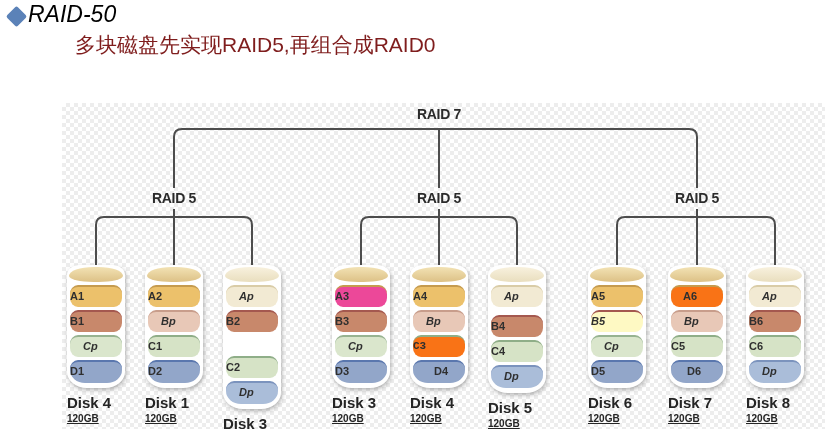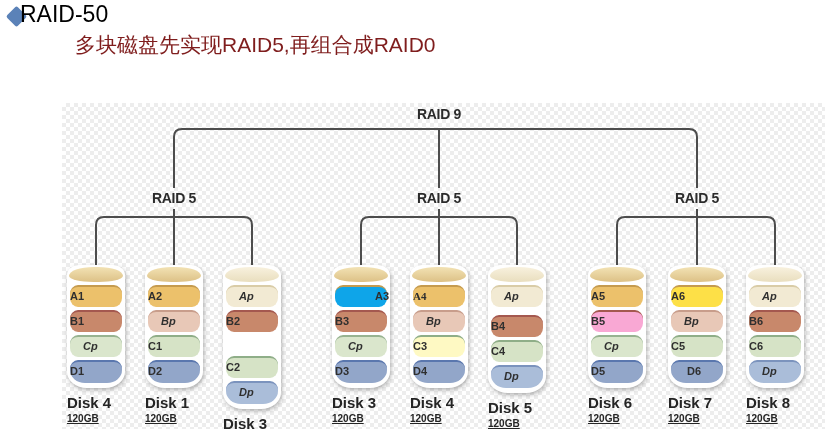--- a/index.html
+++ b/index.html
@@ -1,22 +1,22 @@
 <!DOCTYPE html>
 <html><head>
 <meta charset="utf-8">
 <style>
   html,body{margin:0;padding:0;background:#fff;}
   .page{position:relative;width:825px;height:429px;background:#fff;overflow:hidden;
         font-family:"Liberation Sans", sans-serif;}
   
   .diamond{position:absolute;left:9px;top:9px;width:15px;height:15px;
            transform:rotate(45deg);border-radius:2px;}
-  .title{position:absolute;left:20px;top:1px;font-size:23px;color:#000;
-         letter-spacing:0;}
+  .title{position:absolute;left:28px;top:1px;font-size:23px;color:#000;
+         letter-spacing:0;font-style:italic;}
   .subtitle{position:absolute;left:75px;top:31px;font-size:21px;color:#7f1d1d;}
   
   .diagram{position:absolute;left:62px;top:103px;width:763px;height:326px;
     background-color:#fff;
     background-image:
       linear-gradient(45deg,#ededed 25%,transparent 25%,transparent 75%,#ededed 75%),
       linear-gradient(45deg,#ededed 25%,transparent 25%,transparent 75%,#ededed 75%);
     background-size:8px 8px;background-position:0 0,4px 4px;}
   .connectors{position:absolute;left:0;top:0;pointer-events:none;}
   .raid-label{position:absolute;width:100px;text-align:center;font-weight:bold;
@@ -58,21 +58,21 @@
       <path d="M34,166 V122 Q34,114 42,114 H182 Q190,114 190,122 V166" fill="none" stroke="#4c4c4c" stroke-width="2"></path>
       <path d="M112,106 V166" fill="none" stroke="#4c4c4c" stroke-width="2"></path>
 
       <path d="M299,166 V122 Q299,114 307,114 H447 Q455,114 455,122 V166" fill="none" stroke="#4c4c4c" stroke-width="2"></path>
       <path d="M377,106 V166" fill="none" stroke="#4c4c4c" stroke-width="2"></path>
 
       <path d="M555,166 V122 Q555,114 563,114 H705 Q713,114 713,122 V166" fill="none" stroke="#4c4c4c" stroke-width="2"></path>
       <path d="M635,106 V166" fill="none" stroke="#4c4c4c" stroke-width="2"></path>
     </svg>
 
-    <div class="raid-label raid0-label">RAID 9</div>
+    <div class="raid-label raid0-label">RAID 7</div>
     <div class="raid-label raid5-label" style="left:72px">RAID 5</div>
     <div class="raid-label raid5-label" style="left:337px">RAID 5</div>
     <div class="raid-label raid5-label" style="left:595px">RAID 5</div>
 
     <div>
         <div class="disk" style="left: 5px;">
           <div class="stem"></div>
           <div class="cyl">
             <div class="cap" style="background: linear-gradient(rgb(242, 226, 180), rgb(221, 193, 134));"></div>
             <div class="band" style="background: rgb(236, 193, 107); border-top-color: rgb(197, 155, 79);">A1</div>
@@ -104,36 +104,36 @@
             <div class="band" style="background: rgb(214, 227, 198); border-top-color: rgb(143, 174, 136); margin-top: 24px;">C2</div>
             <div class="band parity" style="background: rgb(170, 189, 217); border-top-color: rgb(123, 147, 189);">Dp</div>
           </div>
           <div class="dname">Disk 3</div>
           <div class="dsize">120GB</div>
         </div>
         <div class="disk" style="left: 270px;">
           <div class="stem"></div>
           <div class="cyl">
             <div class="cap" style="background: linear-gradient(rgb(242, 226, 180), rgb(221, 193, 134));"></div>
-            <div class="band" style="background: #0ea5e9; border-top-color: rgb(197, 155, 79); padding-left: 40px;">A3</div>
+            <div class="band" style="background: #ec4899; border-top-color: rgb(197, 155, 79);">A3</div>
             <div class="band" style="background: rgb(200, 136, 107); border-top-color: rgb(164, 88, 79);">B3</div>
             <div class="band parity" style="background: rgb(218, 230, 204); border-top-color: rgb(151, 179, 145);">Cp</div>
             <div class="band" style="background: rgb(146, 166, 201); border-top-color: rgb(90, 119, 174);">D3</div>
           </div>
           <div class="dname">Disk 3</div>
           <div class="dsize">120GB</div>
         </div>
         <div class="disk" style="left: 348px;">
           <div class="stem"></div>
           <div class="cyl">
             <div class="cap" style="background: linear-gradient(rgb(242, 226, 180), rgb(221, 193, 134));"></div>
-            <div class="band" style="background: rgb(236, 193, 107); border-top-color: rgb(197, 155, 79); font-family: Liberation Serif, serif;">A4</div>
+            <div class="band" style="background: rgb(236, 193, 107); border-top-color: rgb(197, 155, 79);">A4</div>
             <div class="band parity" style="background: rgb(232, 200, 183); border-top-color: rgb(200, 157, 139);">Bp</div>
-            <div class="band" style="background: #fef9c3; border-top-color: rgb(143, 174, 136);">C3</div>
-            <div class="band" style="background: rgb(146, 166, 201); border-top-color: rgb(90, 119, 174);">D4</div>
+            <div class="band" style="background: #f97316; border-top-color: rgb(143, 174, 136); font-family: Liberation Mono, monospace;">C3</div>
+            <div class="band" style="background: rgb(146, 166, 201); border-top-color: rgb(90, 119, 174); padding-left: 21px;">D4</div>
           </div>
           <div class="dname">Disk 4</div>
           <div class="dsize">120GB</div>
         </div>
         <div class="disk" style="left: 426px;">
           <div class="stem"></div>
           <div class="cyl">
             <div class="cap" style="background: linear-gradient(rgb(248, 241, 222), rgb(233, 222, 190));"></div>
             <div class="band parity" style="background: rgb(242, 234, 211); border-top-color: rgb(217, 204, 167);">Ap</div>
             <div class="band" style="background: rgb(200, 136, 107); border-top-color: rgb(164, 88, 79); margin-top: 8px;">B4</div>
@@ -141,32 +141,32 @@
             <div class="band parity" style="background: rgb(170, 189, 217); border-top-color: rgb(123, 147, 189);">Dp</div>
           </div>
           <div class="dname">Disk 5</div>
           <div class="dsize">120GB</div>
         </div>
         <div class="disk" style="left: 526px;">
           <div class="stem"></div>
           <div class="cyl">
             <div class="cap" style="background: linear-gradient(rgb(242, 226, 180), rgb(221, 193, 134));"></div>
             <div class="band" style="background: rgb(236, 193, 107); border-top-color: rgb(197, 155, 79);">A5</div>
-            <div class="band" style="background: #f9a8d4; border-top-color: rgb(164, 88, 79);">B5</div>
+            <div class="band" style="background: #fef9c3; border-top-color: rgb(164, 88, 79); font-style: italic;">B5</div>
             <div class="band parity" style="background: rgb(218, 230, 204); border-top-color: rgb(151, 179, 145);">Cp</div>
             <div class="band" style="background: rgb(146, 166, 201); border-top-color: rgb(90, 119, 174);">D5</div>
           </div>
           <div class="dname">Disk 6</div>
           <div class="dsize">120GB</div>
         </div>
         <div class="disk" style="left: 606px;">
           <div class="stem"></div>
           <div class="cyl">
             <div class="cap" style="background: linear-gradient(rgb(242, 226, 180), rgb(221, 193, 134));"></div>
-            <div class="band" style="background: #fde047; border-top-color: rgb(197, 155, 79);">A6</div>
+            <div class="band" style="background: #f97316; border-top-color: rgb(197, 155, 79); padding-left: 12px;">A6</div>
             <div class="band parity" style="background: rgb(232, 200, 183); border-top-color: rgb(200, 157, 139);">Bp</div>
             <div class="band" style="background: rgb(214, 227, 198); border-top-color: rgb(143, 174, 136);">C5</div>
             <div class="band" style="background: rgb(146, 166, 201); border-top-color: rgb(90, 119, 174); padding-left: 16px;">D6</div>
           </div>
           <div class="dname">Disk 7</div>
           <div class="dsize">120GB</div>
         </div>
         <div class="disk" style="left: 684px;">
           <div class="stem"></div>
           <div class="cyl">

